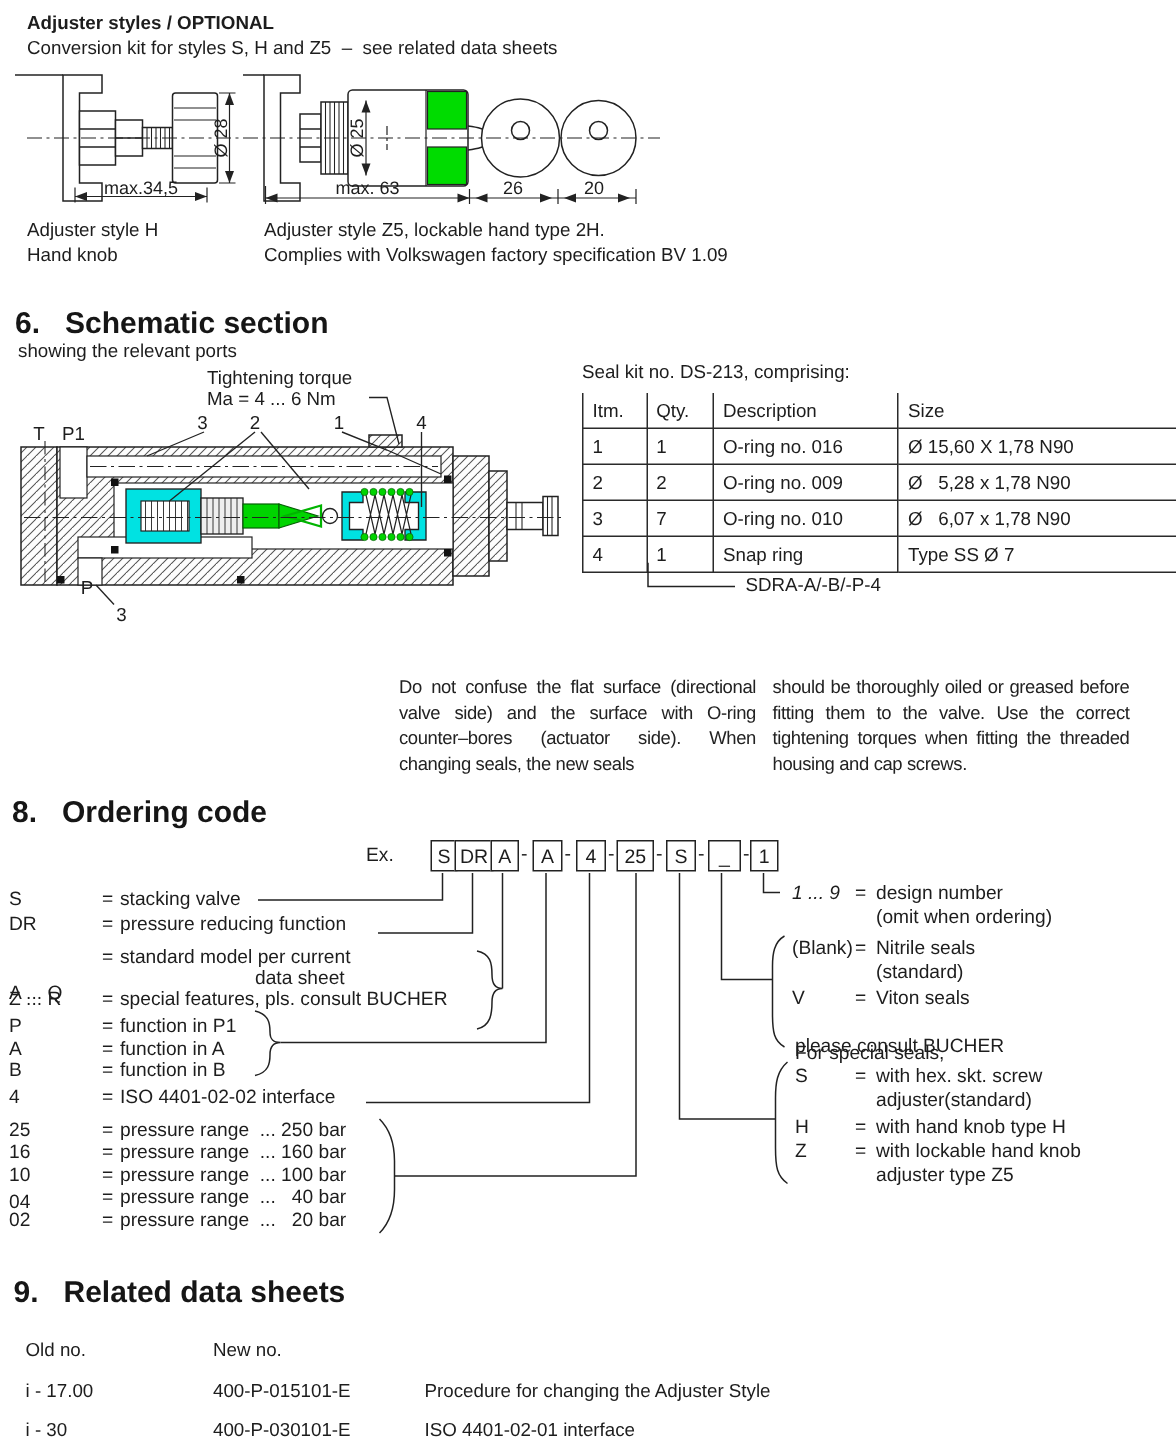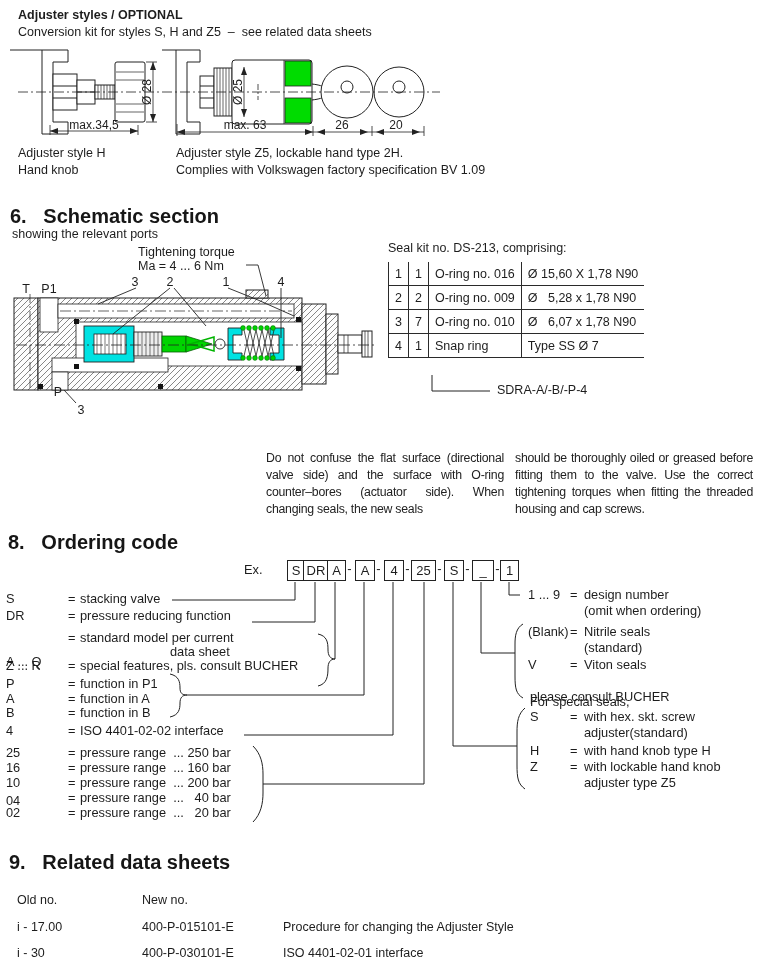--- a/index.html
+++ b/index.html
@@ -197,20 +197,26 @@
     <text x="49" y="55" text-anchor="middle">P1</text>
     <text x="58" y="158" text-anchor="middle">P</text>
     <text x="81" y="176" text-anchor="middle">3</text>
   </svg>
 
   <div class="t" style="left:388px;top:241px;">Seal kit no. DS-213, comprising:</div>
   <div style="position:absolute;left:388px;top:262px;">
     <table class="seal">
       <tbody>
         <tr>
+          <td style="width:30px">Itm.</td>
+          <td style="width:32px">Qty.</td>
+          <td style="width:112px">Description</td>
+          <td style="width:176px">Size</td>
+        </tr>
+        <tr>
           <td>1</td>
           <td>1</td>
           <td>O-ring no. 016</td>
           <td>Ø 15,60 X 1,78 N90</td>
         </tr>
         <tr>
           <td>2</td>
           <td>2</td>
           <td>O-ring no. 009</td>
           <td>Ø   5,28 x 1,78 N90</td>
@@ -312,31 +318,31 @@
   <div class="lg" style="left:6px;top:745px;">25</div>
   <div class="lg" style="left:68px;top:745px;">=</div>
   <div class="lg" style="left:80px;top:745px;">pressure range  ... 250 bar</div>
 
   <div class="lg" style="left:6px;top:760px;">16</div>
   <div class="lg" style="left:68px;top:760px;">=</div>
   <div class="lg" style="left:80px;top:760px;">pressure range  ... 160 bar</div>
 
   <div class="lg" style="left:6px;top:775px;">10</div>
   <div class="lg" style="left:68px;top:775px;">=</div>
-  <div class="lg" style="left:80px;top:775px;">pressure range  ... 200 bar</div>
+  <div class="lg" style="left:80px;top:775px;">pressure range  ... 100 bar</div>
 
   <div class="lg" style="left:6px;top:793px;">04</div>
   <div class="lg" style="left:68px;top:790px;">=</div>
   <div class="lg" style="left:80px;top:790px;">pressure range  ...   40 bar</div>
 
   <div class="lg" style="left:6px;top:805px;">02</div>
   <div class="lg" style="left:68px;top:805px;">=</div>
   <div class="lg" style="left:80px;top:805px;">pressure range  ...   20 bar</div>
 
-  <div class="lg" style="left:528px;top:587px;">1 ... 9</div>
+  <div class="lg" style="left:528px;top:587px;font-style:italic;">1 ... 9</div>
   <div class="lg" style="left:570px;top:587px;">=</div>
   <div class="lg" style="left:584px;top:587px;">design number</div>
   <div class="lg" style="left:584px;top:603px;">(omit when ordering)</div>
 
   <div class="lg" style="left:528px;top:624px;">(Blank)</div>
   <div class="lg" style="left:570px;top:624px;">=</div>
   <div class="lg" style="left:584px;top:624px;">Nitrile seals</div>
   <div class="lg" style="left:584px;top:640px;">(standard)</div>
 
   <div class="lg" style="left:528px;top:657px;">V</div>

